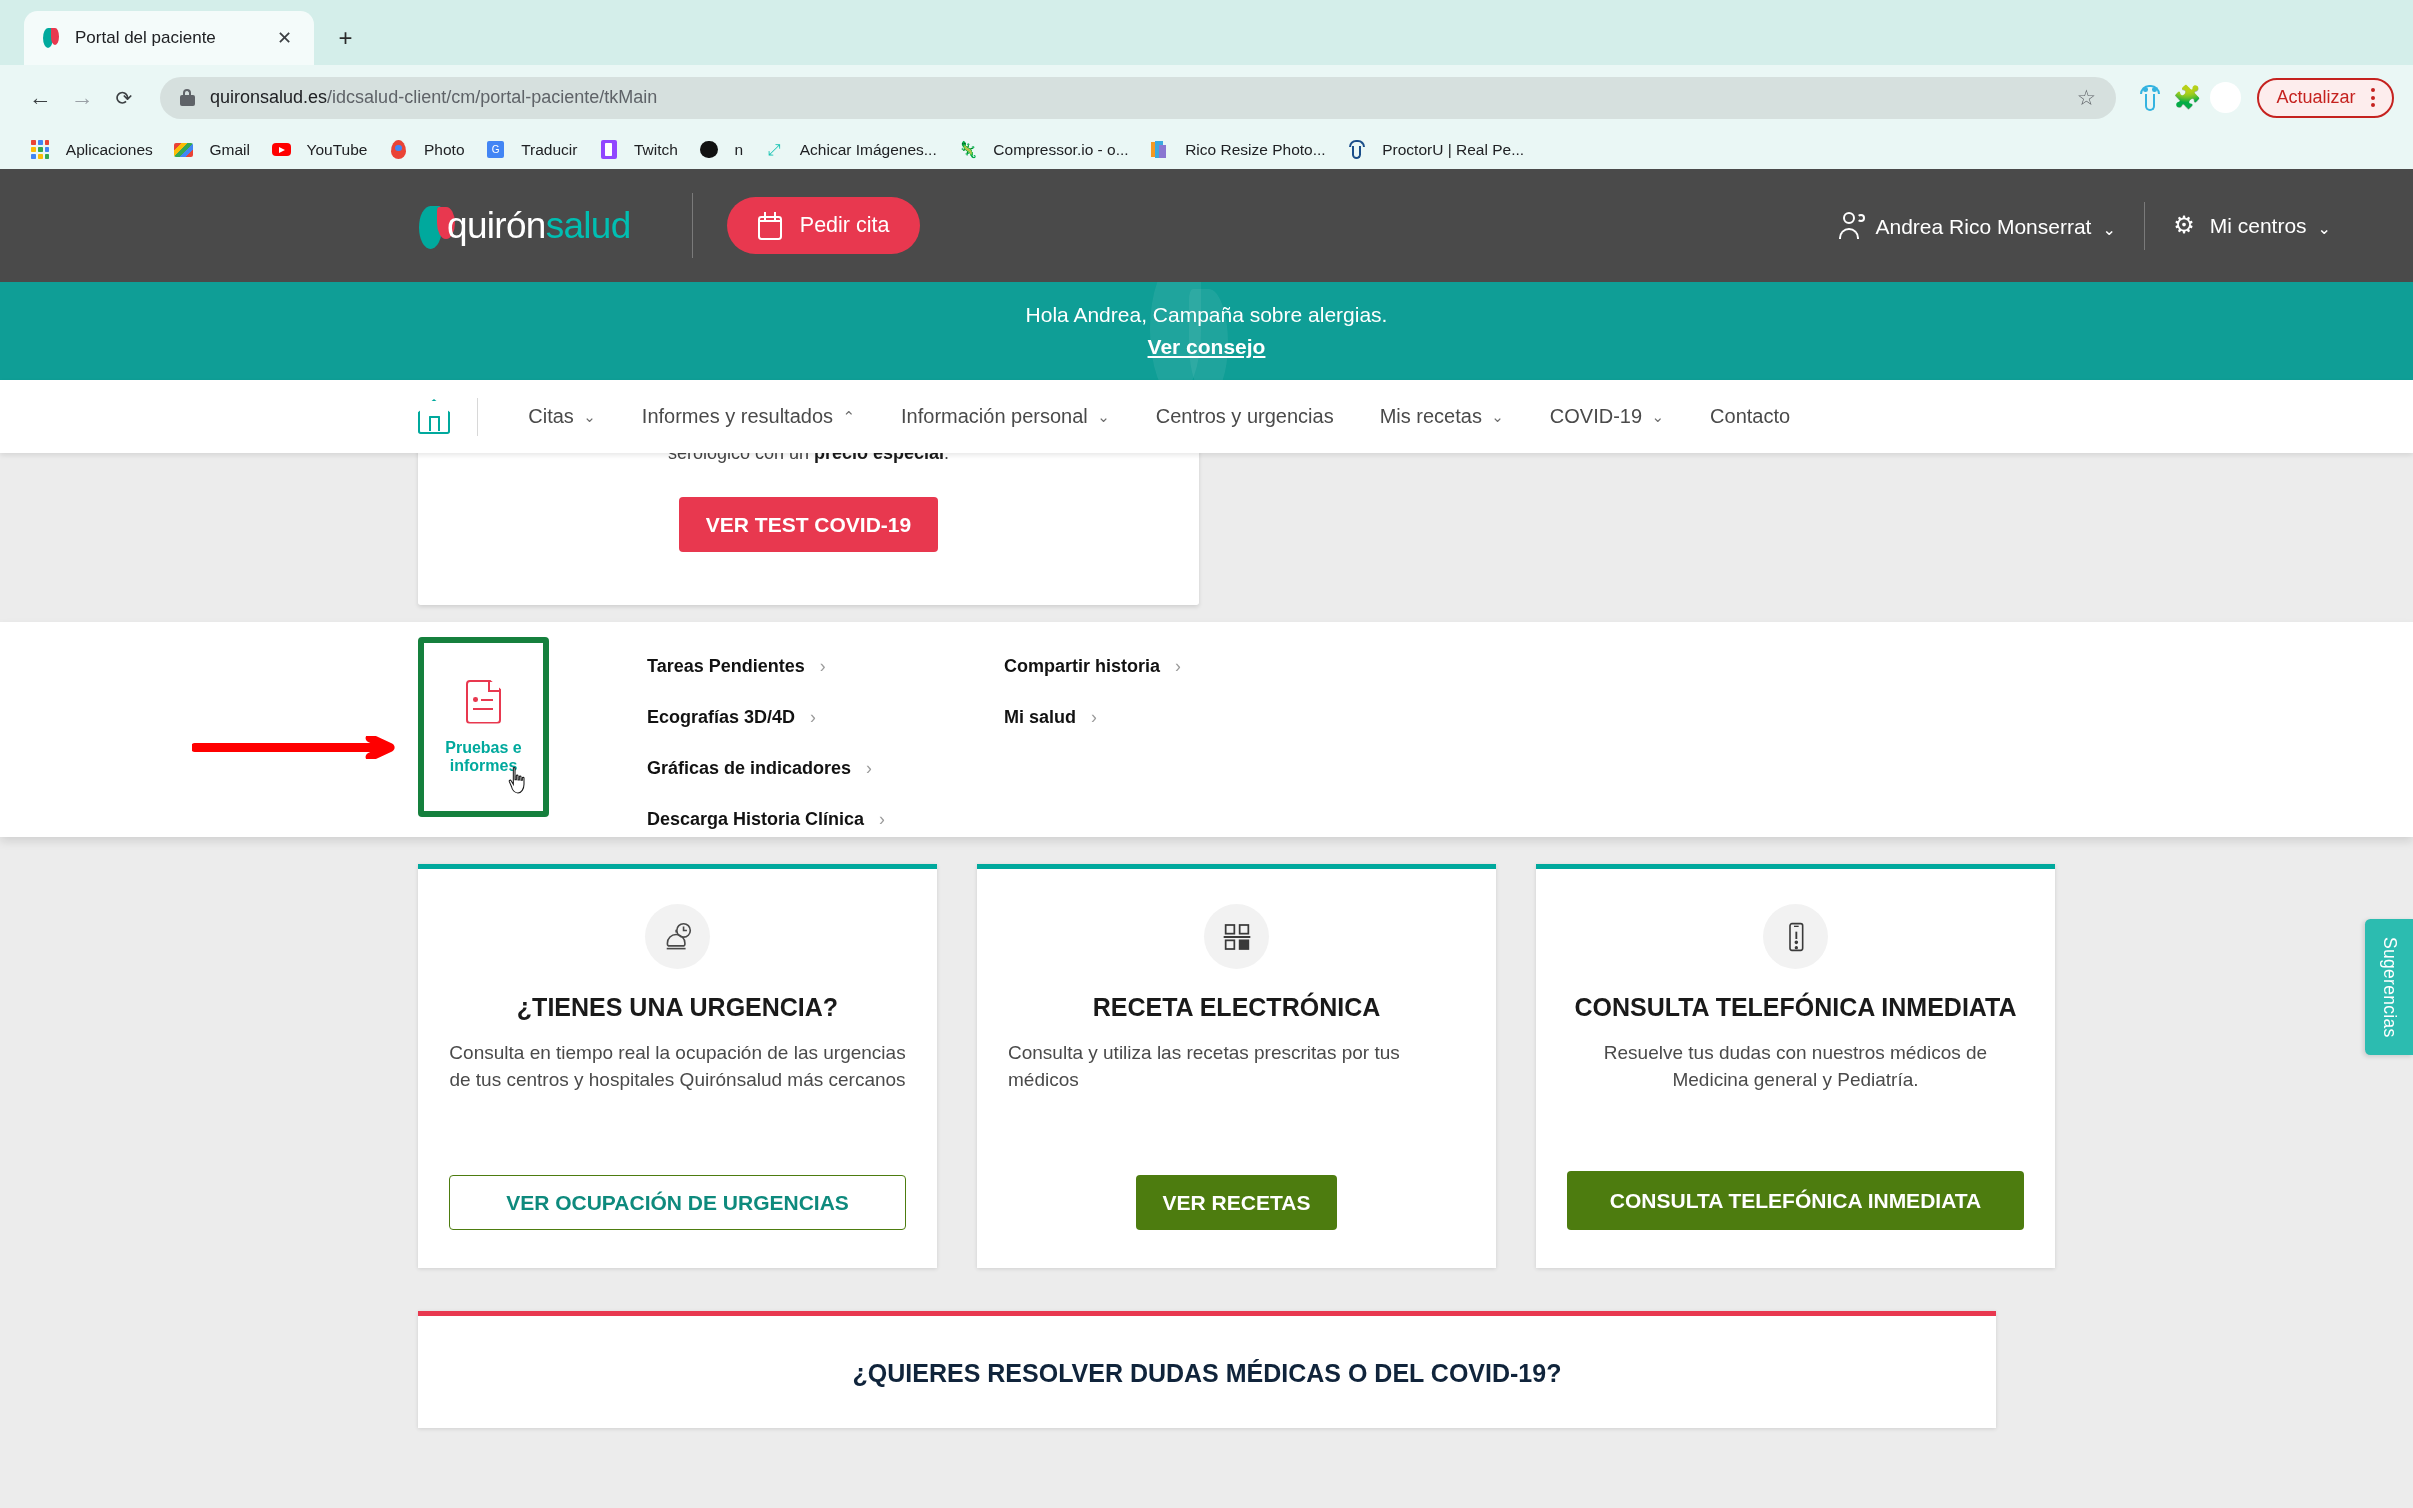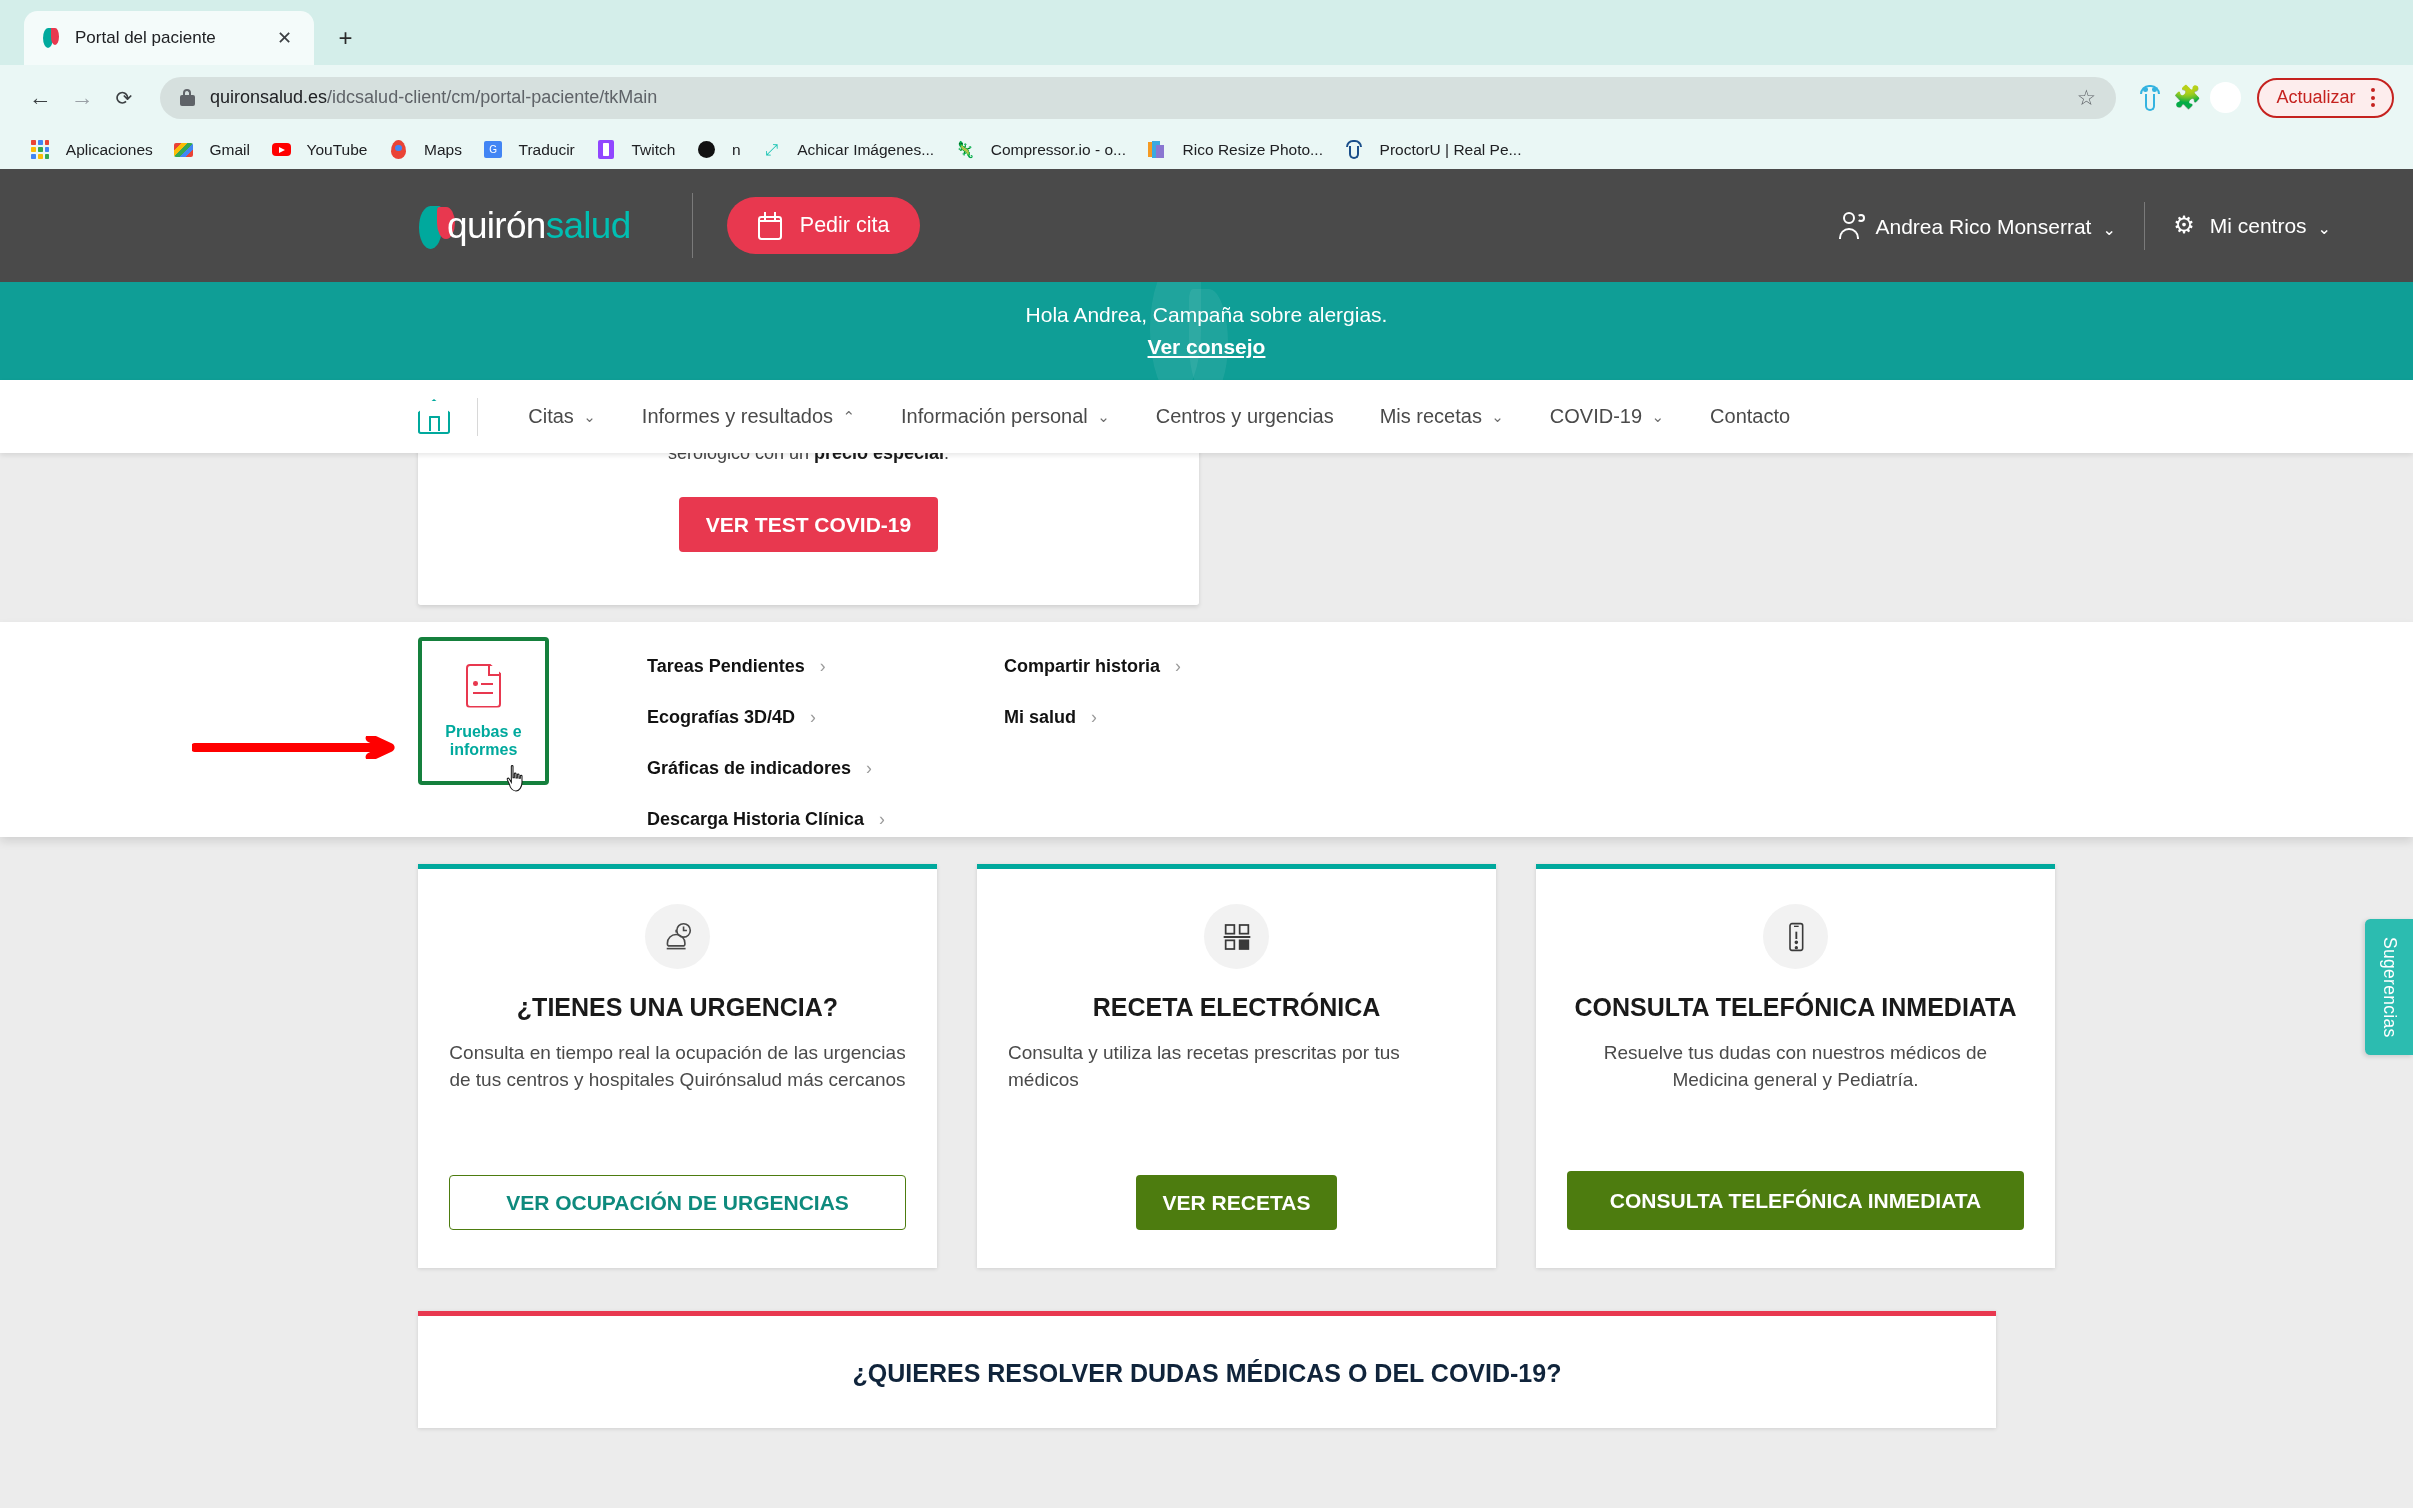--- a/index.html
+++ b/index.html
@@ -236,21 +236,21 @@
   .navitem .cv { font-size: 15px; color: #6b6b6b; }
 
   
   .dropdown {
     position: absolute; left: 0; right: 0; top: 453px;
     height: 215px; background: #fff; z-index: 5;
     box-shadow: 0 5.4px 9.4px rgba(0,0,0,0.12);
   }
   .dd-inner { display: flex; padding-left: 418px; padding-top: 15px; }
   .dd-card {
-    width: 131px; height: 148px; border: 4px solid #15803d; border-radius: 4px;
+    width: 131px; height: 180px; border: 6px solid #15803d; border-radius: 4px;
     display: flex; flex-direction: column; align-items: center; justify-content: center;
     position: relative; flex: 0 0 auto;
   }
   .doc-ico { width: 35px; height: 44px; position: relative; margin-bottom: 15px; }
   .doc-ico .sheet {
     position: absolute; inset: 0; border: 2.7px solid #e8384f; border-radius: 4px;
     clip-path: polygon(0 0, 68% 0, 100% 22%, 100% 100%, 0 100%);
   }
   .doc-ico .fold {
     position: absolute; top: 2px; right: 2px; width: 10.8px; height: 10.8px;
@@ -425,21 +425,21 @@
     <div class="bm">
       <span class="bm-ico">
           <span class="yt"></span>
         </span>
       <span class="bm-label">YouTube</span>
     </div>
     <div class="bm">
       <span class="bm-ico">
           <span class="maps-pin"></span>
         </span>
-      <span class="bm-label">Maps</span>
+      <span class="bm-label">Photo</span>
     </div>
     <div class="bm">
       <span class="bm-ico">
           <span class="trad">G</span>
         </span>
       <span class="bm-label">Traducir</span>
     </div>
     <div class="bm">
       <span class="bm-ico">
           <span class="twitch"></span>

